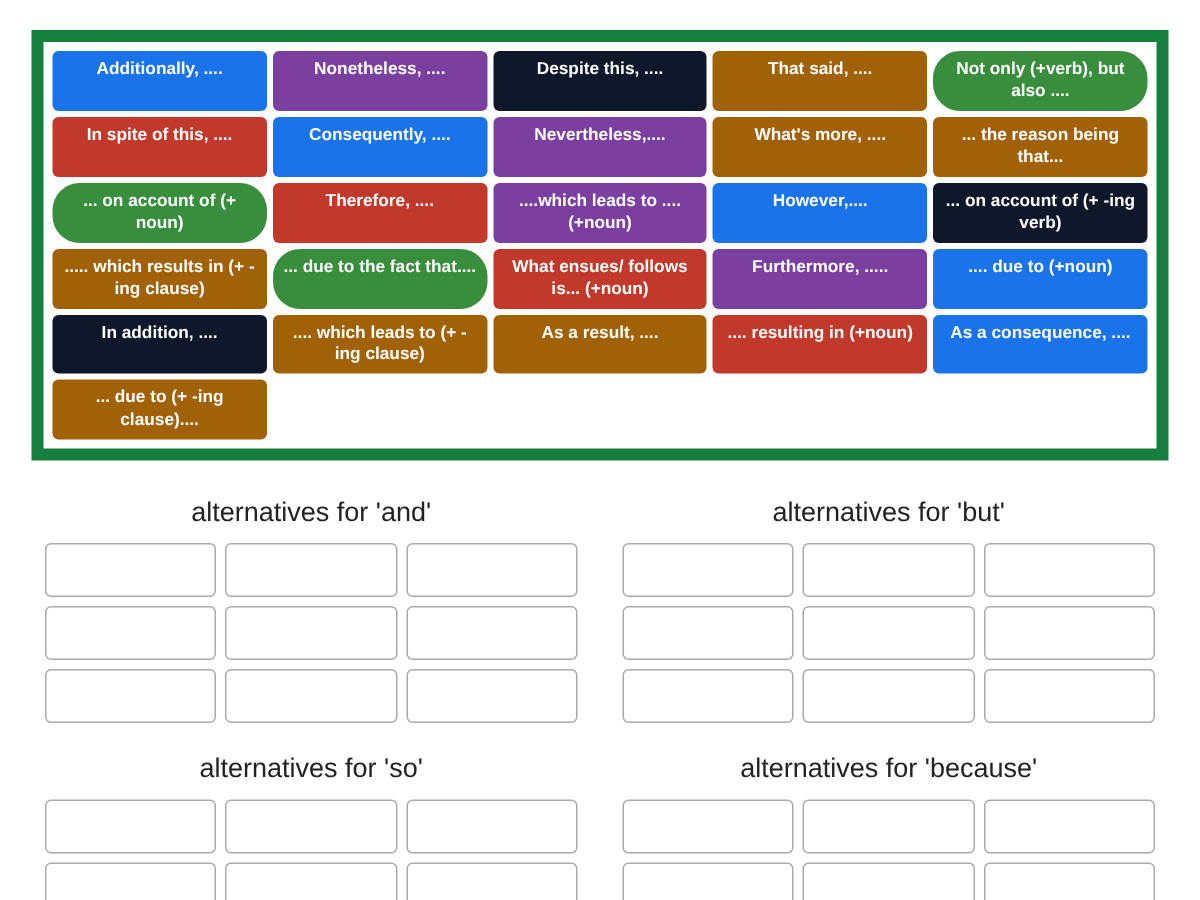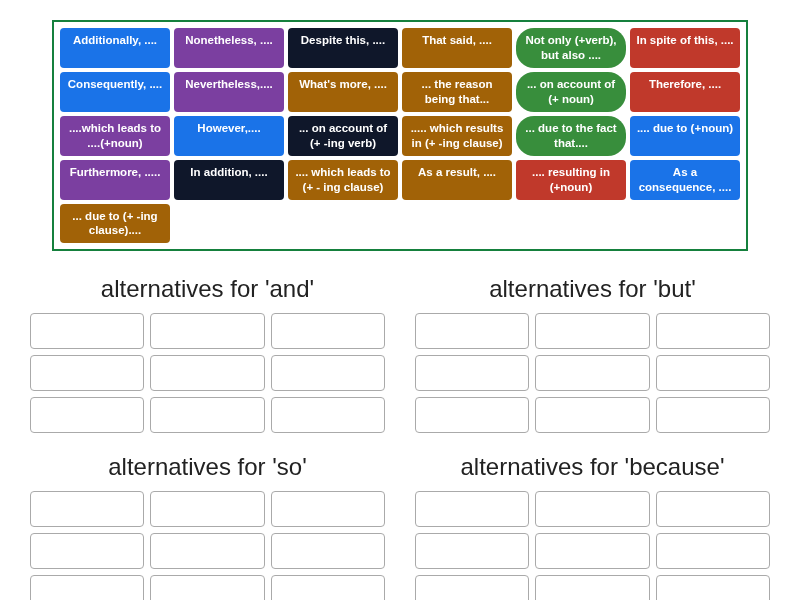--- a/index.html
+++ b/index.html
@@ -5,27 +5,27 @@
     * { box-sizing: border-box; margin: 0; padding: 0; }
     body {
       background: #fff;
       font-family: Arial, sans-serif;
       width: 800px;
       min-height: 600px;
       padding: 20px;
     }
 
     .word-bank {
-      border: 2px solid #15803d;
+      border: 8px solid #15803d;
       padding: 6px;
       display: grid;
-      grid-template-columns: repeat(6, 1fr);
+      grid-template-columns: repeat(5, 1fr);
       gap: 4px;
       margin-bottom: 24px;
-      width: 696px;
+      width: 758px;
       margin-left: auto;
       margin-right: auto;
     }
 
     .chip {
       border-radius: 4px;
       padding: 5px 6px;
       font-size: 11.5px;
       font-weight: bold;
       color: #fff;
@@ -44,21 +44,21 @@
     .sections {
       display: grid;
       grid-template-columns: 1fr 1fr;
       gap: 20px 30px;
       width: 740px;
       margin: 0 auto;
     }
 
     .section-title {
       text-align: center;
-      font-size: 24px;
+      font-size: 18px;
       font-weight: normal;
       margin-bottom: 10px;
       color: #222;
     }
 
     .drop-grid {
       display: grid;
       grid-template-columns: repeat(3, 1fr);
       gap: 6px;
     }
@@ -84,22 +84,23 @@
     <div class="chip purple">Nevertheless,....</div>
     <div class="chip teal">What's more, ....</div>
     <div class="chip teal">... the reason being that...</div>
     <div class="chip green">... on account of (+ noun)</div>
     <div class="chip red">Therefore, ....</div>
     <div class="chip purple">....which leads to ....(+noun)</div>
     <div class="chip blue">However,....</div>
     <div class="chip orange">... on account of (+ -ing verb)</div>
     <div class="chip teal">..... which results in (+ -ing clause)</div>
     <div class="chip green">... due to the fact that....</div>
+    <div class="chip red">What ensues/ follows is... (+noun)</div>
+    <div class="chip purple">Furthermore, .....</div>
     <div class="chip blue">.... due to (+noun)</div>
-    <div class="chip purple">Furthermore, .....</div>
     <div class="chip orange">In addition, ....</div>
     <div class="chip teal">.... which leads to (+ - ing clause)</div>
     <div class="chip teal">As a result, ....</div>
     <div class="chip red">.... resulting in (+noun)</div>
     <div class="chip blue">As a consequence, ....</div>
     <div class="chip teal">... due to (+ -ing clause)....</div>
   </div>
 
 <div class="sections">
     <div>

